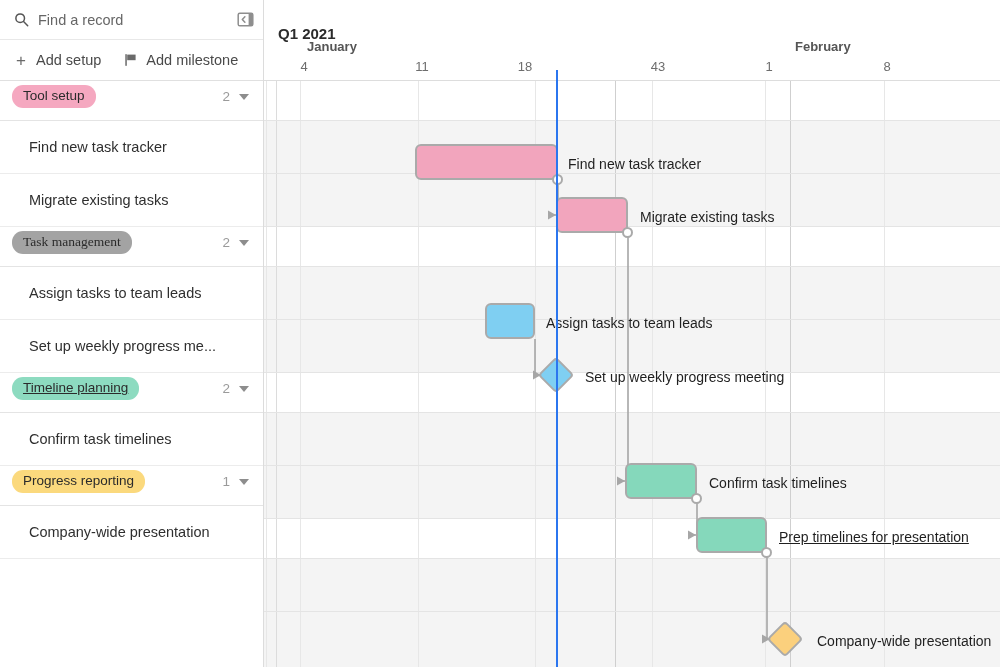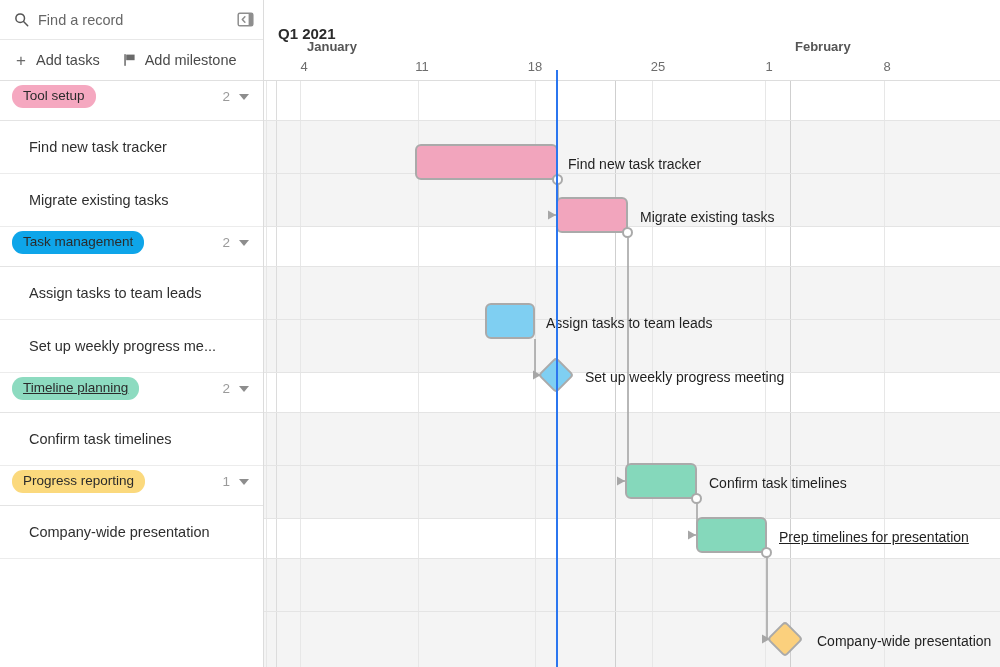--- a/index.html
+++ b/index.html
@@ -202,21 +202,21 @@
           <rect x="1.2" y="2.2" width="14.6" height="12.6" rx="1.6" fill="none" stroke="#8e8e8e" stroke-width="1.5"></rect>
           <rect x="11.6" y="2.2" width="4.2" height="12.6" fill="#8e8e8e"></rect>
           <path d="M7.9 5.7 L5.3 8.5 L7.9 11.3" fill="none" stroke="#8e8e8e" stroke-width="1.5" stroke-linecap="round" stroke-linejoin="round"></path>
         </svg>
       </span>
     </div>
 
     <div id="actions-row">
       <div class="action-btn">
         <span class="glyph plus-glyph">+</span>
-        <span>Add tasks</span>
+        <span>Add setup</span>
       </div>
       <div class="action-btn">
         <span class="glyph">
           <svg viewBox="0 0 14 14" width="14" height="14">
             <rect x="1.3" y="1.2" width="1.5" height="11.6" fill="#6a6a6a"></rect>
             <path d="M3.2 1.6 H11.6 V7.2 H3.2 Z" fill="#6a6a6a"></path>
           </svg>
         </span>
         <span>Add milestone</span>
       </div>
@@ -226,21 +226,21 @@
         <div class="group-row">
           <span class="group-pill" style="background: rgb(245, 168, 192);">Tool setup</span>
           <div class="group-right">
             <span class="group-count">2</span>
             <span class="caret"></span>
           </div>
         </div>
         <div class="task-row">Find new task tracker</div>
         <div class="task-row">Migrate existing tasks</div>
         <div class="group-row">
-          <span class="group-pill" style="background: #0ea5e9;">Task management</span>
+          <span class="group-pill" style="background: #a3a3a3; font-family: Liberation Serif, serif;">Task management</span>
           <div class="group-right">
             <span class="group-count">2</span>
             <span class="caret"></span>
           </div>
         </div>
         <div class="task-row">Assign tasks to team leads</div>
         <div class="task-row">Set up weekly progress me...</div>
         <div class="group-row">
           <span class="group-pill" style="background: rgb(141, 219, 192); text-decoration: underline;">Timeline planning</span>
           <div class="group-right">
@@ -264,22 +264,22 @@
 
     <div id="timeline-header">
       <div id="quarter-label">Q1 2021</div>
       <div id="month-labels">
           <div class="month-label" style="left: 14px;">January</div>
           <div class="month-label" style="left: 502px;">February</div>
         </div>
       <div id="day-labels">
           <div class="day-label" style="left: 40px;">4</div>
           <div class="day-label" style="left: 158px;">11</div>
-          <div class="day-label" style="left: 271px;">18</div>
-          <div class="day-label" style="left: 394px;">25</div>
+          <div class="day-label" style="left: 261px;">18</div>
+          <div class="day-label" style="left: 394px;">43</div>
           <div class="day-label" style="left: 505px;">1</div>
           <div class="day-label" style="left: 623px;">8</div>
         </div>
       <div id="today-tick" style="left: 292px;"></div>
     </div>
 
     <div id="grid">
         <div class="band-group" style="top: 0px; height: 40px;"></div>
         <div class="band-group" style="top: 146px; height: 40px;"></div>
         <div class="band-group" style="top: 292px; height: 40px;"></div>

